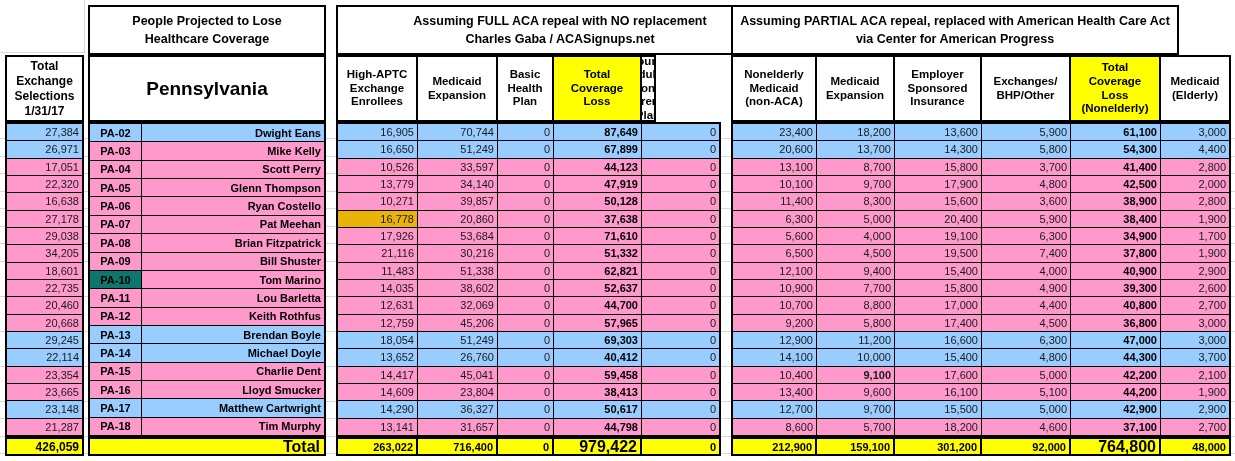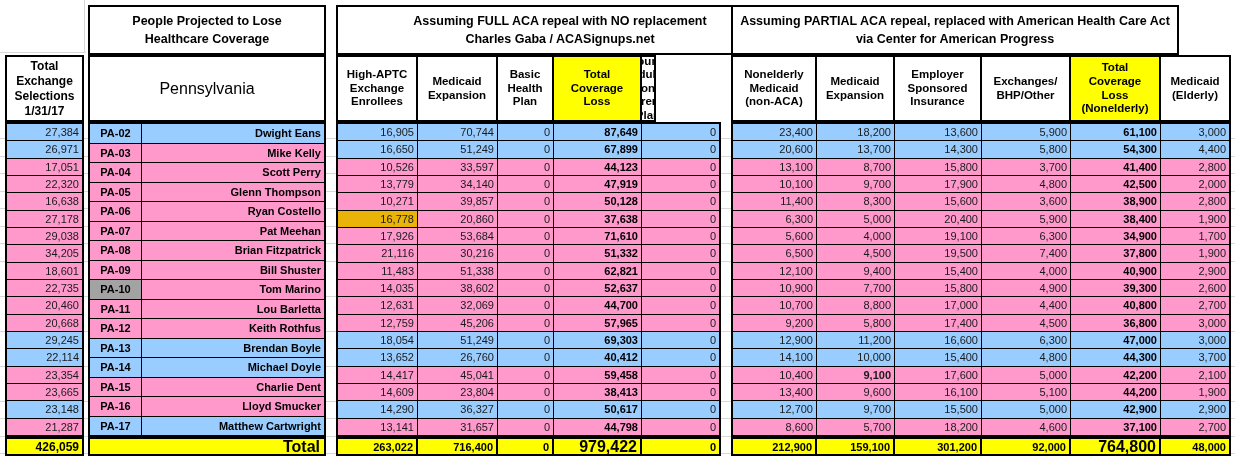--- a/index.html
+++ b/index.html
@@ -12,21 +12,21 @@
   
   .title-box{display:flex;align-items:center;justify-content:center;text-align:center;
              font-weight:bold;font-size:12.5px;line-height:1.45}
   
   .hdr-row{display:flex}
   .hdr-cell{display:flex;align-items:center;justify-content:center;text-align:center;
             font-weight:bold;font-size:11.5px;line-height:1.18;border-right:2px solid #000;
             padding:1px;overflow:hidden}
   .hdr-row .hdr-cell:last-child{border-right:none}
   .hl{background:#FFFF00}
-  .state-hdr{display:flex;align-items:center;justify-content:center;font-weight:normal;font-size:16px}
+  .state-hdr{display:flex;align-items:center;justify-content:center;font-weight:bold;font-size:19px}
   
   .rows{display:flex;flex-direction:column}
   .r{flex:1;display:flex;border-bottom:1px solid #000;min-height:0}
   .rows .r:last-child{border-bottom:none}
   .c{display:flex;align-items:center;font-size:11px;border-right:1px solid #000;overflow:hidden}
   .r .c:last-child{border-right:none}
   .num{justify-content:flex-end;padding-right:3px;color:#1a1a1a}
   .b{font-weight:bold;color:#000}
   .district{justify-content:center;font-weight:bold}
   .name{justify-content:flex-end;padding-right:3px;font-weight:bold}
@@ -154,21 +154,21 @@
       </div>
       <div class="r">
         <div class="c district dw" style="background: rgb(255, 153, 204);">PA-08</div>
         <div class="c name grow" style="background: rgb(255, 153, 204);">Brian Fitzpatrick</div>
       </div>
       <div class="r">
         <div class="c district dw" style="background: rgb(255, 153, 204);">PA-09</div>
         <div class="c name grow" style="background: rgb(255, 153, 204);">Bill Shuster</div>
       </div>
       <div class="r">
-        <div class="c district dw" style="background: #a3a3a3;">PA-10</div>
+        <div class="c district dw" style="background: #0f766e;">PA-10</div>
         <div class="c name grow" style="background: rgb(255, 153, 204);">Tom Marino</div>
       </div>
       <div class="r">
         <div class="c district dw" style="background: rgb(255, 153, 204);">PA-11</div>
         <div class="c name grow" style="background: rgb(255, 153, 204);">Lou Barletta</div>
       </div>
       <div class="r">
         <div class="c district dw" style="background: rgb(255, 153, 204);">PA-12</div>
         <div class="c name grow" style="background: rgb(255, 153, 204);">Keith Rothfus</div>
       </div>
@@ -184,20 +184,24 @@
         <div class="c district dw" style="background: rgb(255, 153, 204);">PA-15</div>
         <div class="c name grow" style="background: rgb(255, 153, 204);">Charlie Dent</div>
       </div>
       <div class="r">
         <div class="c district dw" style="background: rgb(255, 153, 204);">PA-16</div>
         <div class="c name grow" style="background: rgb(255, 153, 204);">Lloyd Smucker</div>
       </div>
       <div class="r">
         <div class="c district dw" style="background: rgb(153, 204, 255);">PA-17</div>
         <div class="c name grow" style="background: rgb(153, 204, 255);">Matthew Cartwright</div>
+      </div>
+      <div class="r">
+        <div class="c district dw" style="background: rgb(255, 153, 204);">PA-18</div>
+        <div class="c name grow" style="background: rgb(255, 153, 204);">Tim Murphy</div>
       </div>
     </div>
   <div class="abs box total-row" style="left:88px;top:437px;width:238px;height:19px">
     <div class="tc grow total-label">Total</div>
   </div>
 
   <div class="abs box title-box prelines" style="left:336px;top:5px;width:448px;height:50px">Assuming FULL ACA repeal with NO replacement
 Charles Gaba / ACASignups.net</div>
   <div class="abs box hdr-row" style="left:336px;top:55px;width:320px;height:67px">
     <div class="hdr-cell prelines fw0">High-APTC

